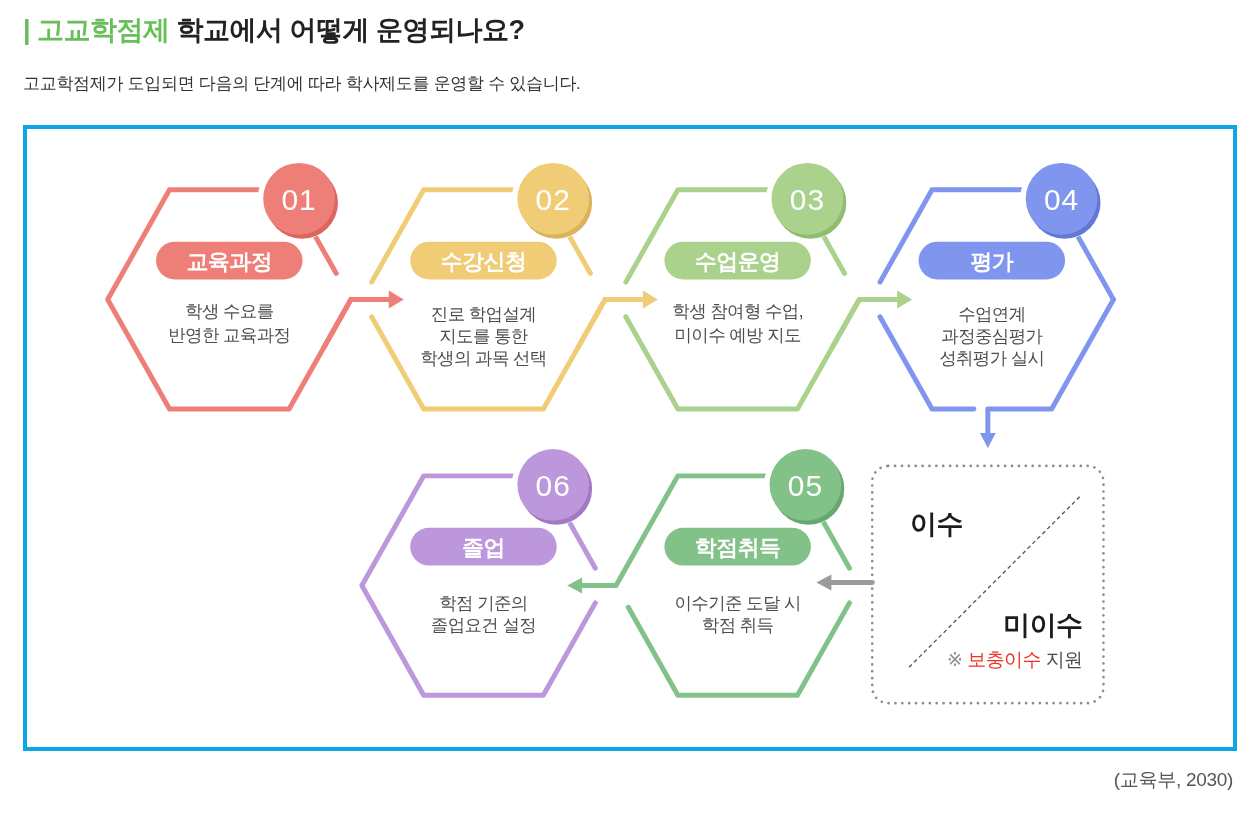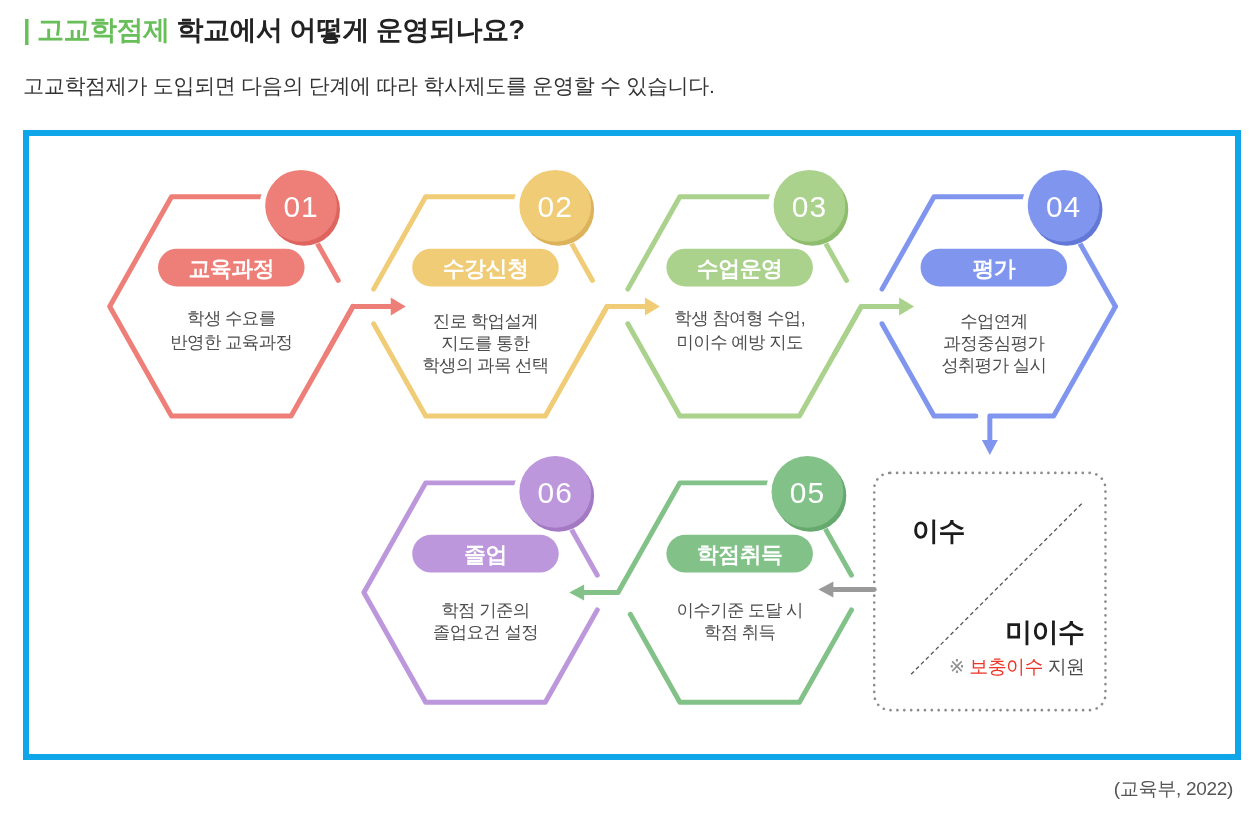--- a/index.html
+++ b/index.html
@@ -1,20 +1,20 @@
 <!DOCTYPE html>
 <html><head>
 <meta charset="utf-8">
 <style>
   html,body{margin:0;padding:0;background:#ffffff;font-family:"Liberation Sans","DejaVu Sans",sans-serif;}
   .page{width:1258px;height:836px;box-sizing:border-box;padding:14px 25px 10px 23px;background:#fff;overflow:hidden;}
   h1.title{margin:0;font-size:27px;line-height:32px;font-weight:700;color:#222222;letter-spacing:-0.5px;}
   h1.title .accent{color:#68be58;}
-  p.subtitle{margin:26px 0 0 0;font-size:21px;color:#333333;letter-spacing:-0.3px;}
-  .frame{position:relative;margin-top:30px;width:1206px;height:618px;border:6px solid #0ea5e9;background:#ffffff;}
+  p.subtitle{margin:26px 0 0 0;font-size:17px;color:#333333;letter-spacing:-0.3px;}
+  .frame{position:relative;margin-top:30px;width:1206px;height:618px;border:4px solid #0ea5e9;background:#ffffff;}
   .frame svg{display:block;}
   .source{margin-top:16px;text-align:right;font-size:19px;color:#555555;letter-spacing:-0.3px;}
 
   
   .hex{fill:none;stroke-width:5;stroke-linejoin:round;stroke-linecap:round;}
   .badge-halo{fill:#ffffff;}
   .badge-num{fill:#ffffff;font-size:30px;font-weight:500;text-anchor:middle;letter-spacing:1px;}
   .pill-label{fill:#ffffff;font-size:22px;font-weight:700;text-anchor:middle;letter-spacing:-0.5px;}
   .desc{fill:#4d4d4d;font-size:17.5px;text-anchor:middle;letter-spacing:-0.6px;}
   .dotted-box{fill:none;stroke-width:2.6;stroke-dasharray:0.1 6.8;stroke-linecap:round;}
@@ -130,15 +130,15 @@
         <text class="badge-num" x="527" y="368">06</text>
         <rect x="383.5" y="400" width="147" height="38" rx="19" fill="#bd97dc"></rect>
         <text class="pill-label" x="457" y="427">졸업</text>
         <text class="desc" x="457" y="482">학점 기준의</text>
         <text class="desc" x="457" y="504">졸업요건 설정</text>
       </g>
 
     </svg>
   </div>
 
-  <div class="source">(교육부, 2022)</div>
+  <div class="source">(교육부, 2030)</div>
 
 </div>
 
 </body></html>

